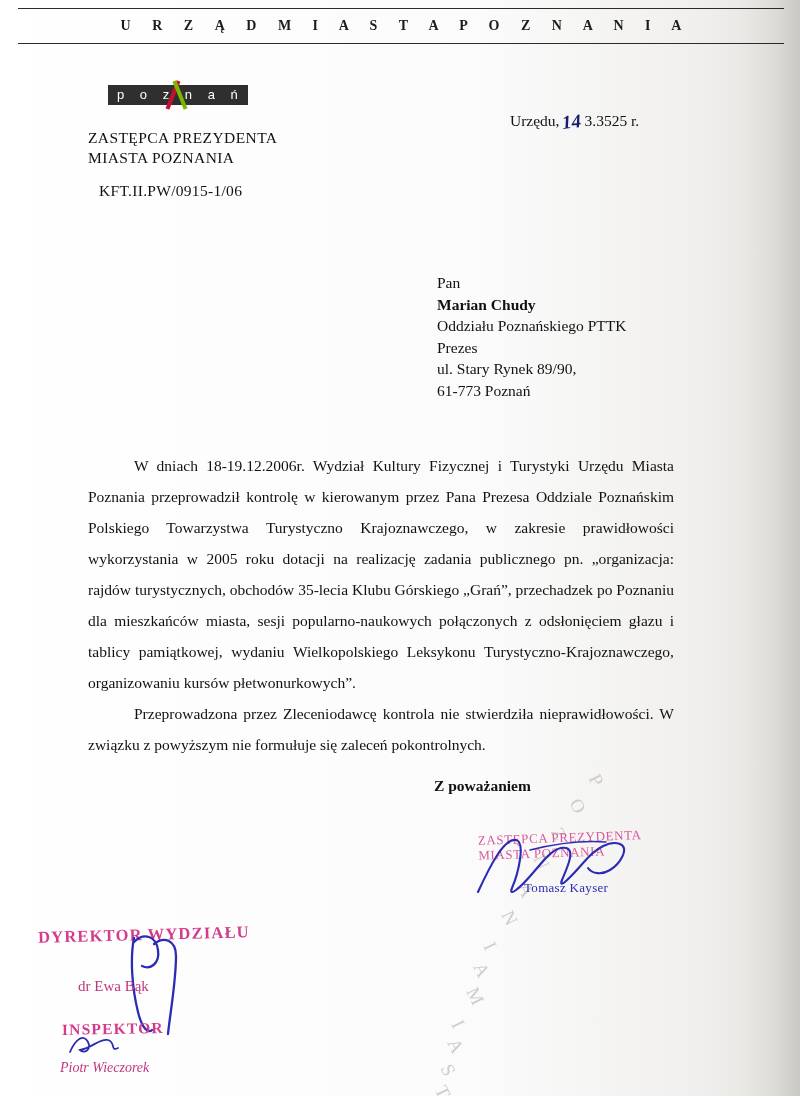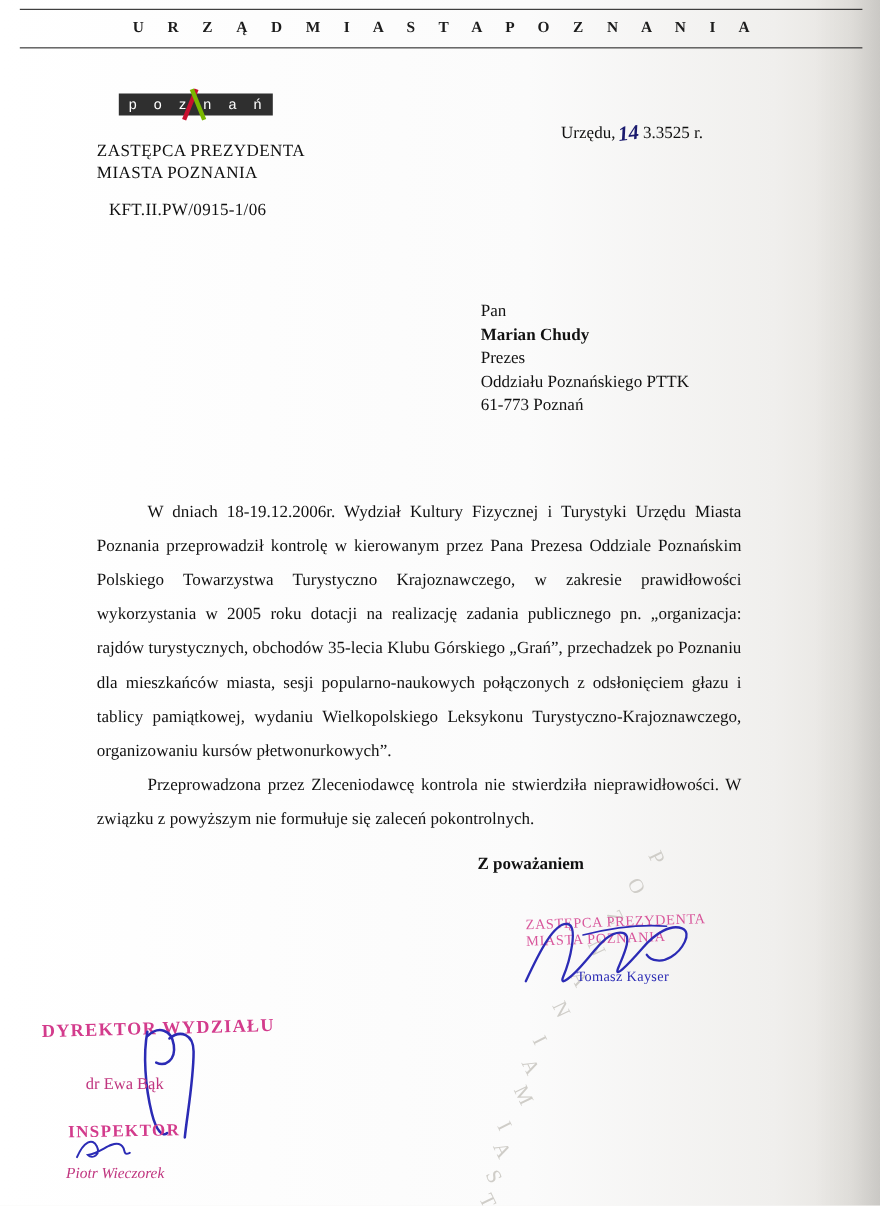--- a/index.html
+++ b/index.html
@@ -282,22 +282,23 @@
   </div>
   <div class="refno">KFT.II.PW/0915-1/06</div>
 
   <div class="placedate">
     <span>Urzędu,</span><span class="handdate">14</span><span>3.3525 r.</span>
   </div>
 
   <div class="addressee">
     <div>Pan</div>
     <div class="name">Marian Chudy</div>
+    <div>Oddziału Poznańskiego PTTK</div>
     <div>Prezes</div>
-    <div>Oddziału Poznańskiego PTTK</div>
+    <div>ul. Stary Rynek 89/90,</div>
     <div>61-773 Poznań</div>
   </div>
 
   <div class="body-text">
     <p class="indent">W dniach 18-19.12.2006r. Wydział Kultury Fizycznej i Turystyki Urzędu Miasta Poznania przeprowadził kontrolę w kierowanym przez Pana Prezesa Oddziale Poznańskim Polskiego Towarzystwa Turystyczno Krajoznawczego, w zakresie prawidłowości wykorzystania w 2005 roku dotacji na realizację zadania publicznego pn. „organizacja: rajdów turystycznych, obchodów 35-lecia Klubu Górskiego „Grań”, przechadzek po Poznaniu dla mieszkańców miasta, sesji popularno-naukowych połączonych z odsłonięciem głazu i tablicy pamiątkowej, wydaniu Wielkopolskiego Leksykonu Turystyczno-Krajoznawczego, organizowaniu kursów płetwonurkowych”.</p>
     <p class="indent">Przeprowadzona przez Zleceniodawcę kontrola nie stwierdziła nieprawidłowości. W związku z powyższym nie formułuje się zaleceń pokontrolnych.</p>
   </div>
 
   <div class="closing">Z poważaniem</div>
 

